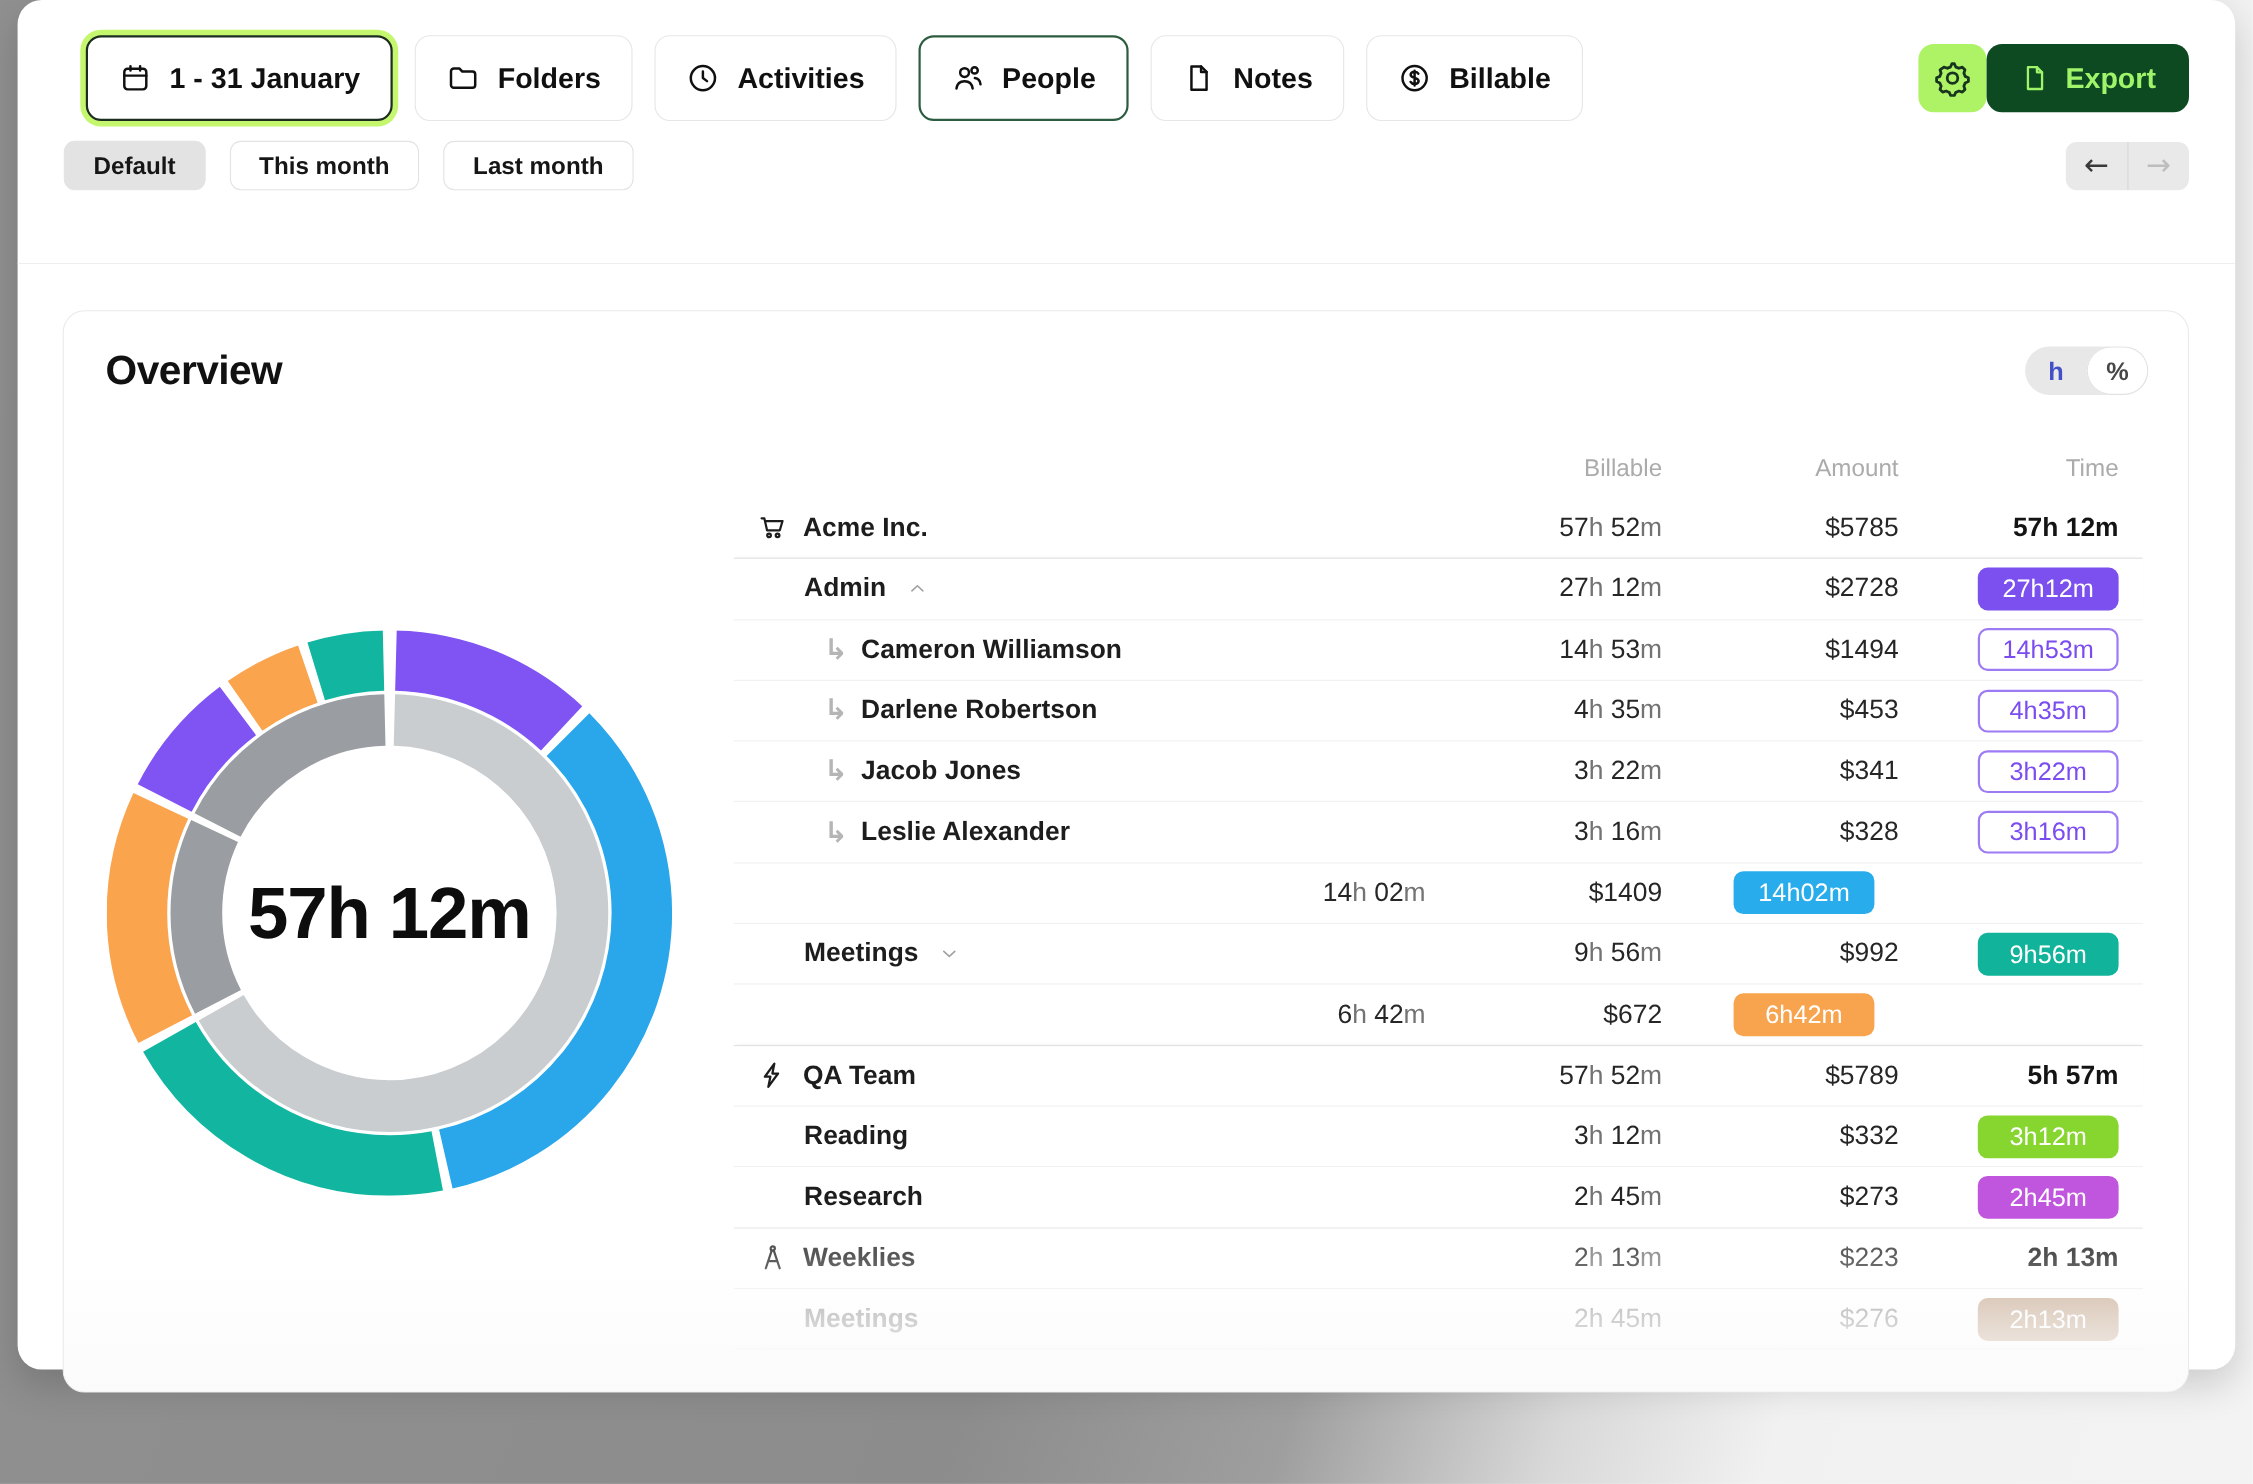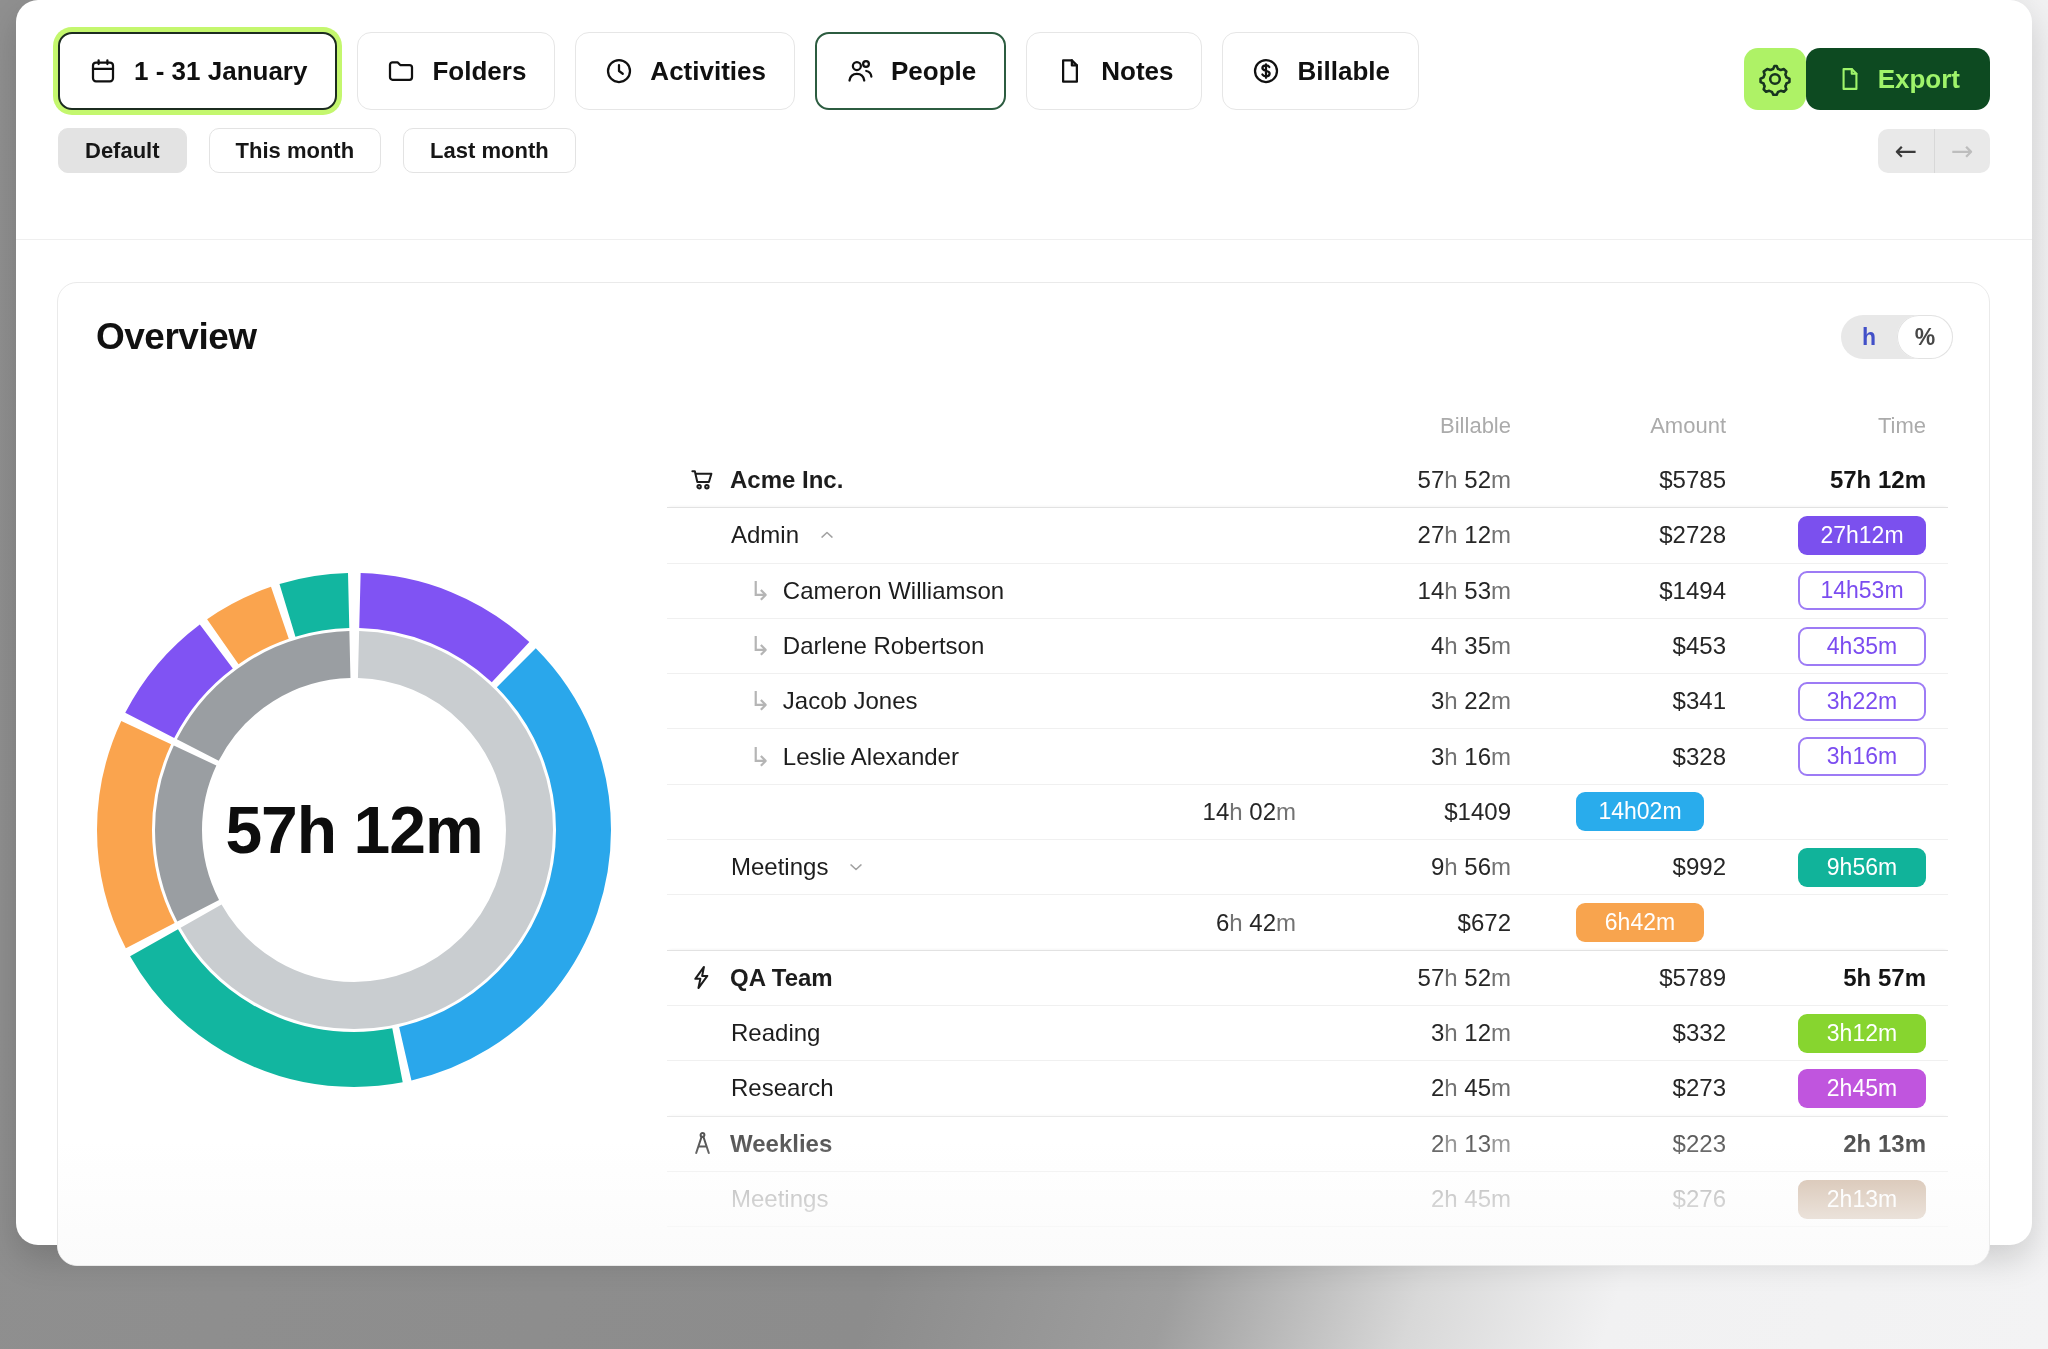--- a/index.html
+++ b/index.html
@@ -9,21 +9,21 @@
     background:linear-gradient(108deg,#909090 0%,#8c8c8c 52%,#9e9e9e 64%,#d8d8d8 74%,#f1f1f2 82%,#f3f3f4 100%);
     color:#161616;
   }
   .panel {
     position:absolute; left:16px; top:0; width:2016px; height:1245px;
     background:#fff; border-radius:22px;
     box-shadow:0 14px 34px rgba(0,0,0,.16);
   }
   
   .hdr { height:208px; border-bottom:1px solid #efefef; padding:0 42px; }
-  .toolbar-row { display:flex; align-items:flex-end; gap:20px; margin-top:32px; height:78px; }
+  .toolbar-row { display:flex; align-items:center; gap:20px; margin-top:32px; height:78px;margin-left:20px; }
   .filter-btn {
     display:inline-flex; align-items:center; gap:16px; height:78px; padding:0 28px;
     background:#fff; border:1px solid #e6e6e6; border-radius:14px;
     font-family:inherit; font-size:26px; font-weight:700; color:#101010; cursor:pointer;
   }
   .filter-btn.focused { border:2px solid #1c2c20; box-shadow:0 0 0 5px #c4f76e; }
   .filter-btn.selected { border:2px solid #2c5c40; }
   .f-icon svg { width:30px; height:30px; display:block; }
   .toolbar-right { margin-left:auto; display:flex; align-items:center; }
   .gear-btn {
@@ -67,21 +67,21 @@
   
   .tbl { position:absolute; left:609px; top:116px; width:1281px; }
   .thead { display:grid; grid-template-columns:1fr 215px 215px 222px; height:53px; align-items:center;
     color:#ababab; font-size:22px; }
   .thead .h { text-align:right; }
   .thead .h.time { padding-right:22px; }
   .tbody { border-bottom:1px solid #f0f0f0; }
   .row { display:grid; grid-template-columns:1fr 215px 215px 222px; height:55.3px; align-items:center; border-top:1px solid #f0f0f0; }
   .row:first-child { border-top:none; }
   .row.boundary { border-top:1px solid #e2e2e2; box-shadow:0 -2px 3px -2px rgba(0,0,0,.07); }
-  .cell-label { display:flex; align-items:center; gap:14px; font-size:24px; color:#1d1d1d; min-width:0; }
+  .cell-label { display:flex; align-items:center; gap:14px; font-size:24px; color:#1d1d1d; min-width:0;font-weight:bold; }
   .row.level-group .cell-label { font-weight:700; padding-left:22px; }
   .row.level-category .cell-label { padding-left:64px; }
   .row.level-person .cell-label { padding-left:82px; gap:12px; }
   .row-icon { display:flex; color:#1c1c1c; }
   .row-icon svg { width:27px; height:27px; }
   .glyph { font-family:"DejaVu Sans",sans-serif; }
   .sub-arrow { color:#b5b5b5; font-size:26px; line-height:1; }
   .chev { display:flex; color:#a2a2a2; margin-left:4px; }
   .chev svg { width:20px; height:20px; }
   .cell-num { text-align:right; font-size:24px; color:#262626; font-variant-numeric:tabular-nums; }

